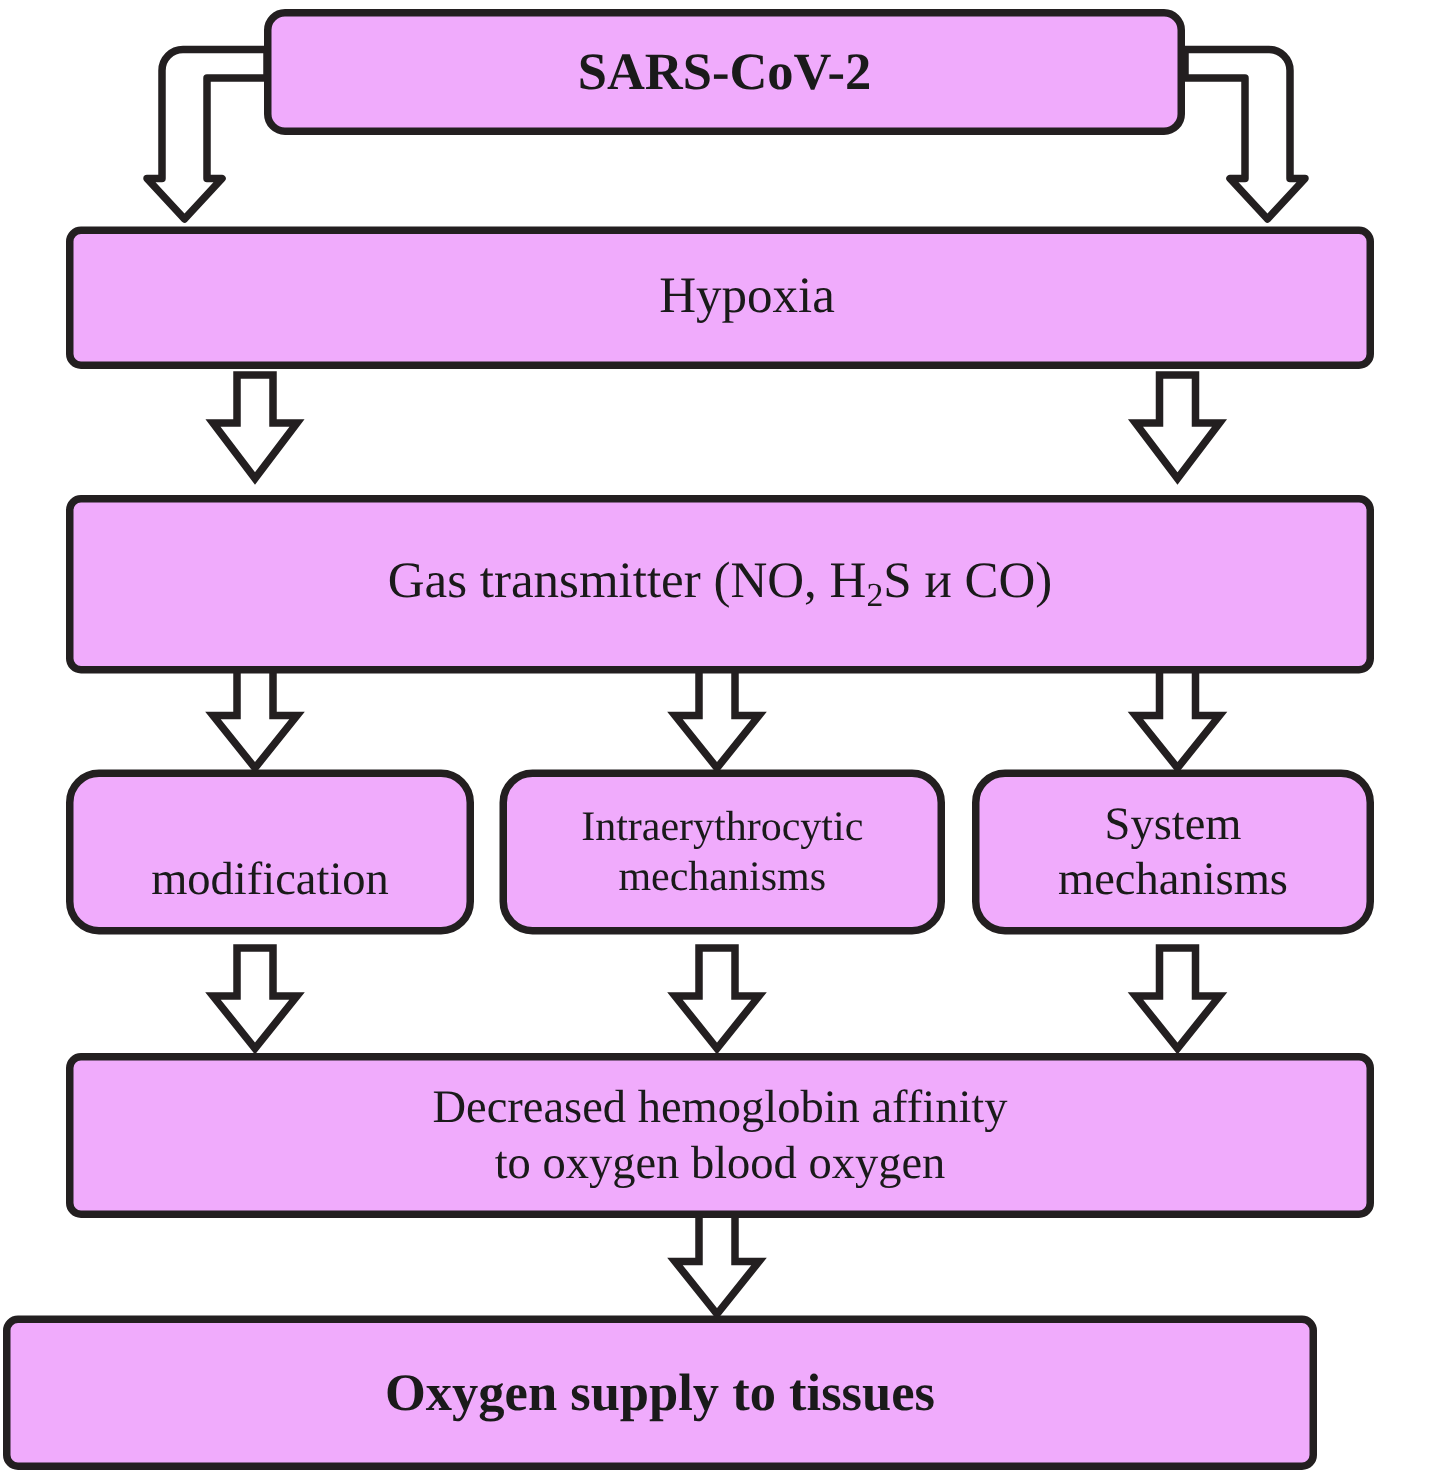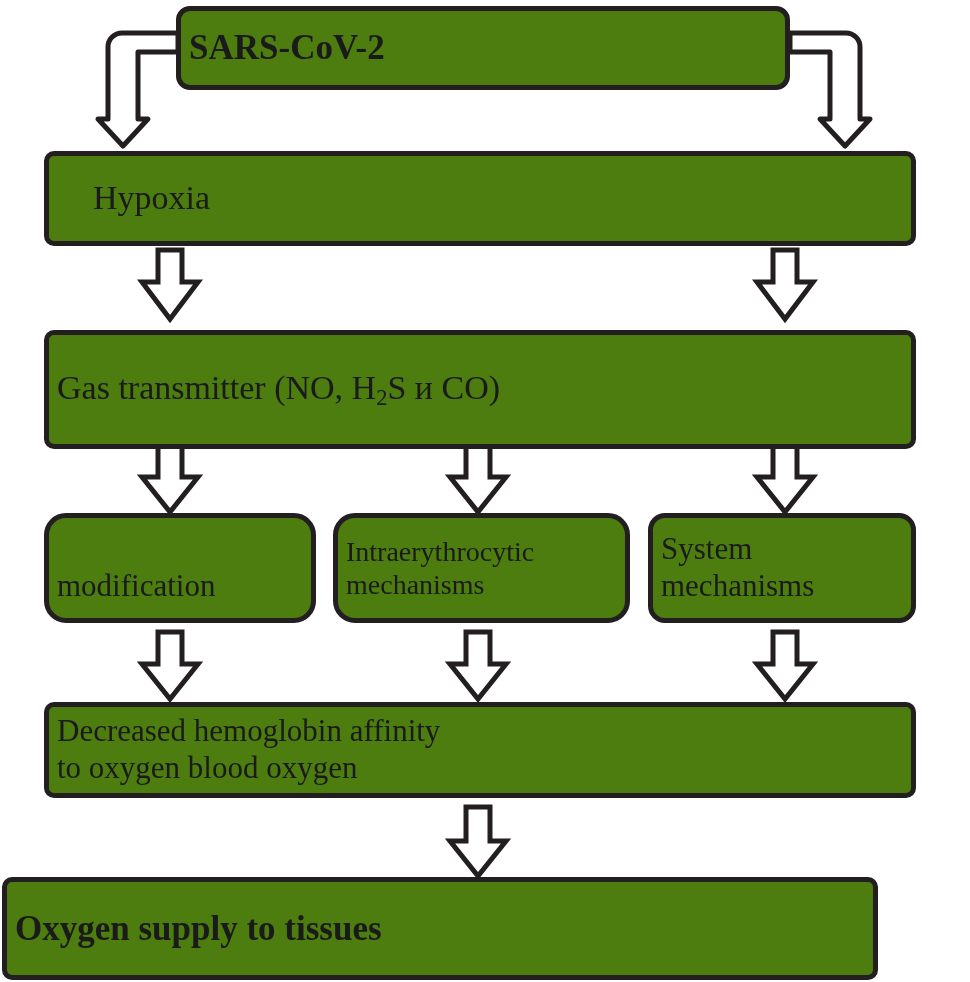--- a/index.html
+++ b/index.html
@@ -15,45 +15,46 @@
     font-family: "Liberation Serif", "DejaVu Serif", serif;
     color: #1a1a1a;
     overflow: hidden;
   }
 
   
   .node {
     position: absolute;
     box-sizing: border-box;
     border: 5px solid #231f20;
-    background: #4d7c0f;
+    background: #f0abfc;
     display: flex;
     align-items: center;
     justify-content: center;
+    text-align: center;
     line-height: 1.18;
     color: #1a1a1a;
     z-index: 3;
   }
   .node .txt { display: block; width: 100%; padding: 0 8px; }
 
   .r-sm  { border-radius: 10px; }
   .r-md  { border-radius: 14px; }
   .r-lg  { border-radius: 22px; }
 
   .bold  { font-weight: 700; }
 
   #node-sars   { left: 176px;  top: 6px;   width: 614px; height: 84px;  font-size: 35px; }
   #node-hypoxia{ left: 44px;   top: 151px; width: 872px; height: 95px;  font-size: 34px; padding-left: 36px; }
   #node-gas    { left: 44px;   top: 330px; width: 872px; height: 119px; font-size: 34px; }
 
   #node-hb     { left: 44px;   top: 513px; width: 272px; height: 110px; font-size: 31px; }
   #node-intra  { left: 333px;  top: 513px; width: 297px; height: 110px; font-size: 28px; }
-  #node-system { left: 648px;  top: 513px; width: 268px; height: 110px; font-size: 31px; border-radius: 17px; }
+  #node-system { left: 648px;  top: 513px; width: 268px; height: 110px; font-size: 31px; }
 
-  #node-decr   { left: 44px;   top: 702px; width: 872px; height: 96px;  font-size: 31px; }
+  #node-decr   { left: 44px;   top: 702px; width: 872px; height: 110px;  font-size: 31px; }
   #node-oxy    { left: 2px;    top: 877px; width: 876px; height: 103px; font-size: 35px; }
 
   sub { font-size: 0.66em; vertical-align: -0.28em; }
 
   
   #wires {
     position: absolute;
     left: 0; top: 0;
     width: 970px; height: 982px;
     z-index: 1;

